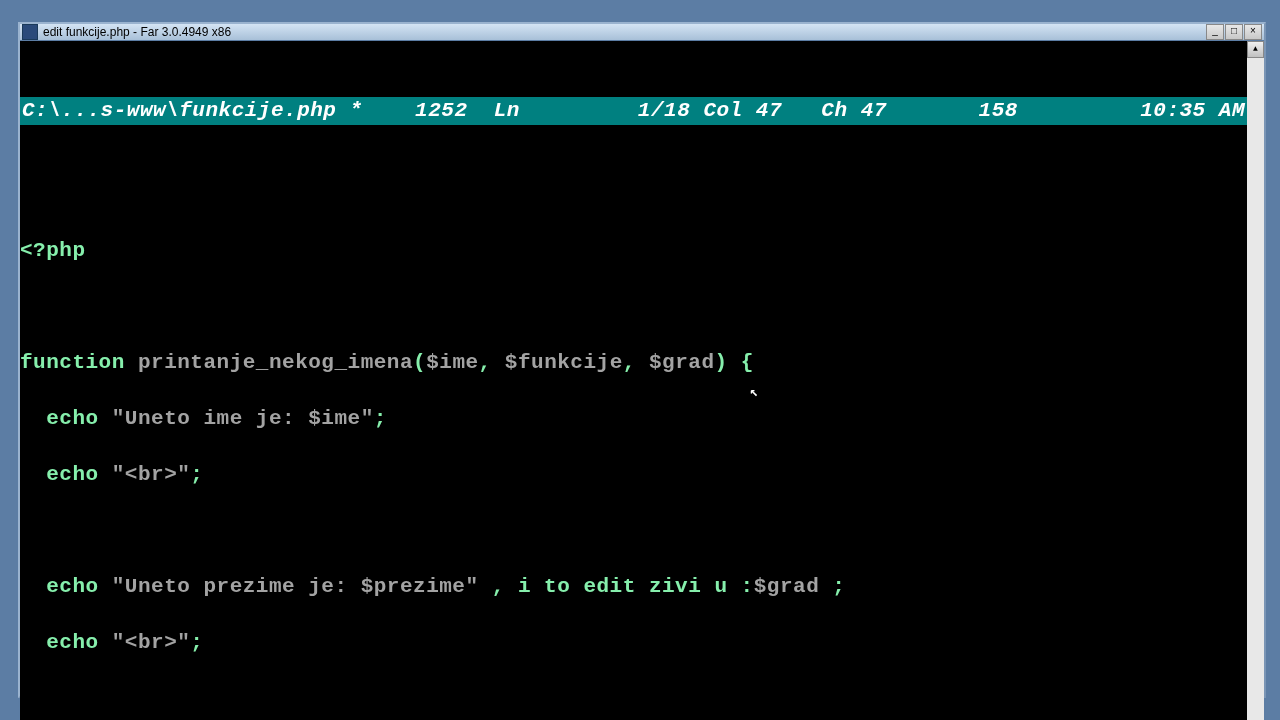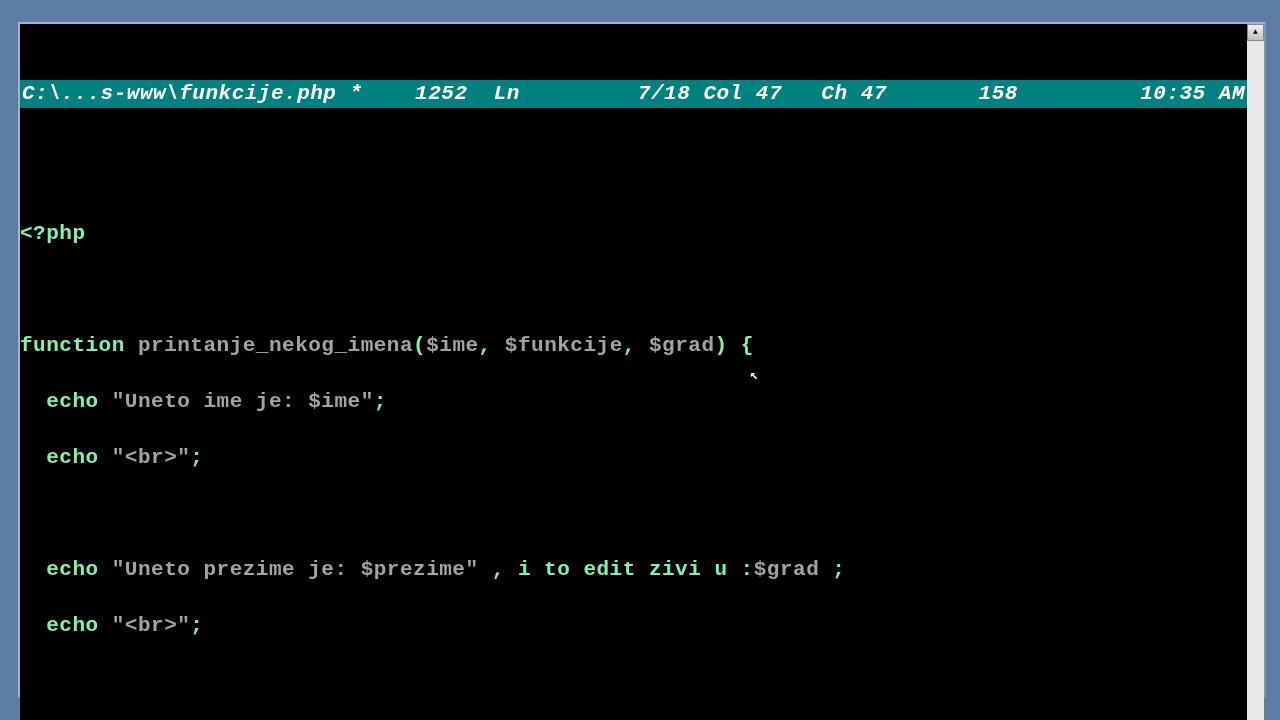--- a/index.html
+++ b/index.html
@@ -119,31 +119,40 @@
 }
 .cursor-arrow {
   color: #fff;
   font-size: 14px;
 }
 </style>
 </head>
 <body>
 
 <div class="window">
+  <div class="titlebar">
+    <div class="titlebar-icon"></div>
+    <div class="titlebar-text">edit funkcije.php - Far 3.0.4949 x86</div>
+    <div class="titlebar-buttons">
+      <div class="titlebar-btn">_</div>
+      <div class="titlebar-btn">□</div>
+      <div class="titlebar-btn">×</div>
+    </div>
+  </div>
 
   <div class="content">
     <div class="editor">
       <div class="statusbar">
         <span class="c-bwhite">C:\...s-www\funkcije.php *</span>
         <span class="c-bwhite">    </span>
         <span class="c-bwhite">1252</span>
         <span class="c-bwhite">  </span>
         <span class="c-bwhite">Ln</span>
         <span class="c-bwhite">         </span>
-        <span class="c-bwhite">7/18</span>
+        <span class="c-bwhite">1/18</span>
         <span class="c-bwhite"> </span>
         <span class="c-bwhite">Col</span>
         <span class="c-bwhite"> </span>
         <span class="c-bwhite">47</span>
         <span class="c-bwhite">   </span>
         <span class="c-bwhite">Ch</span>
         <span class="c-bwhite"> </span>
         <span class="c-bwhite">47</span>
         <span class="c-bwhite">       </span>
         <span class="c-bwhite">158</span>

